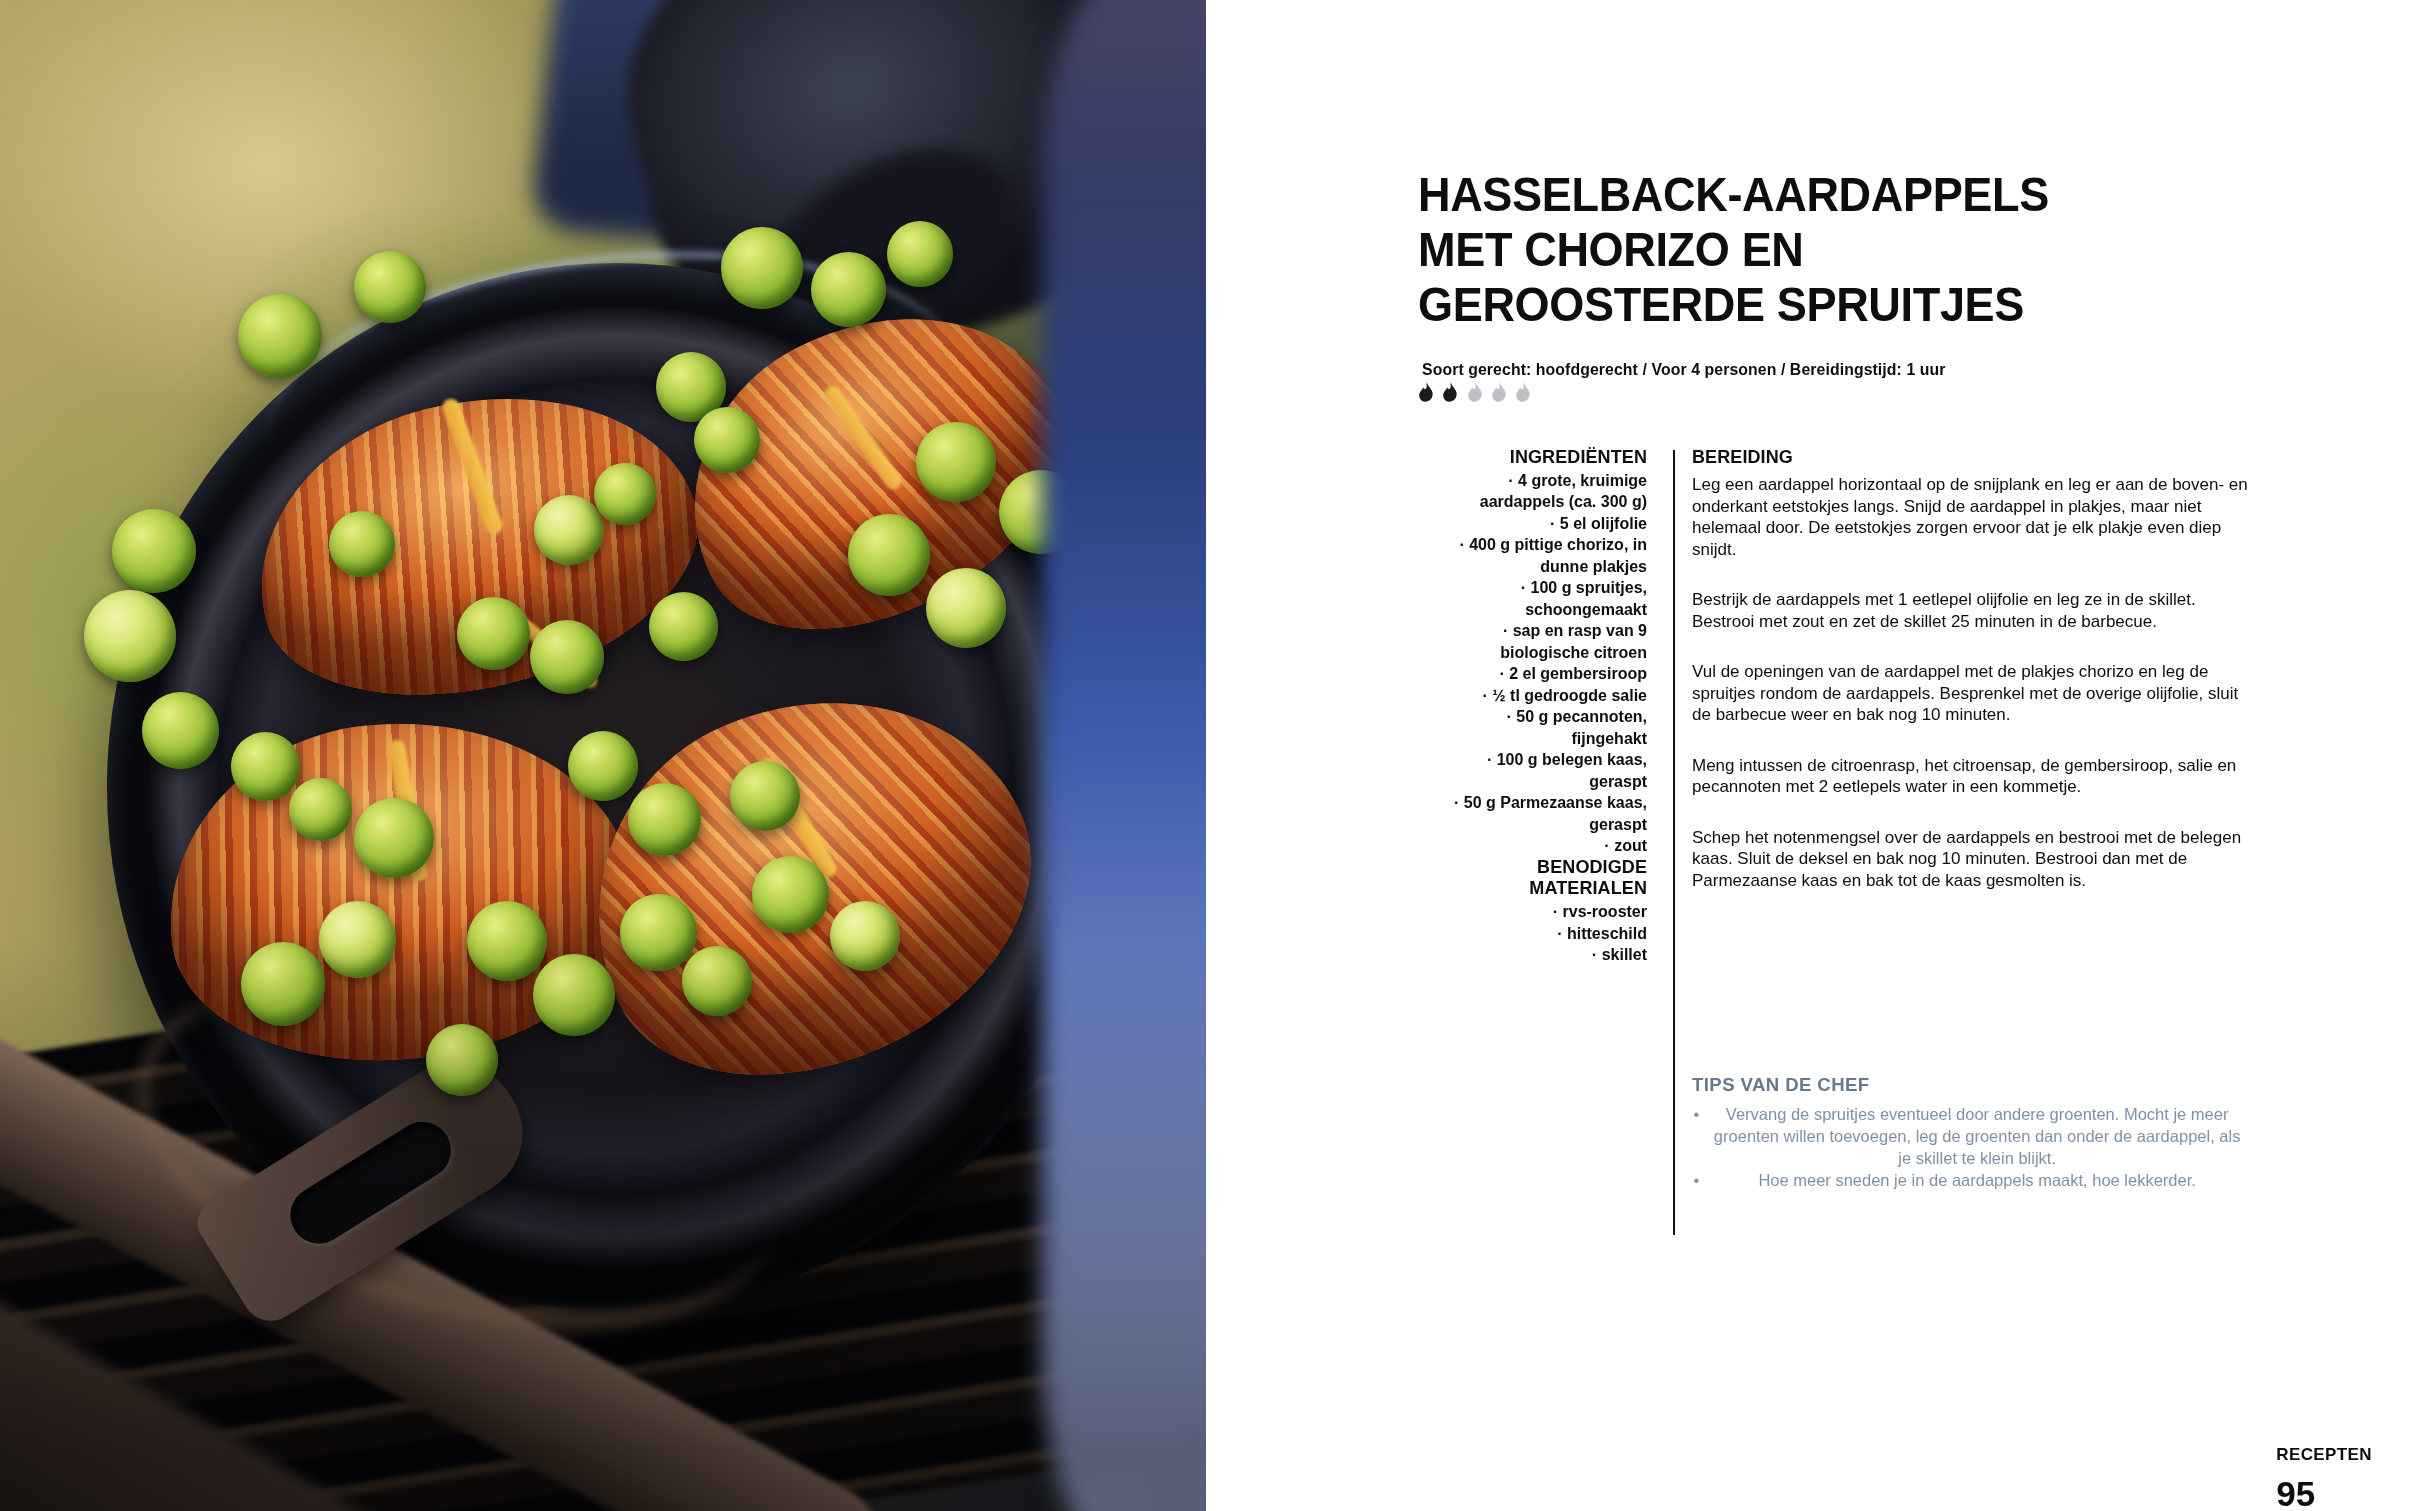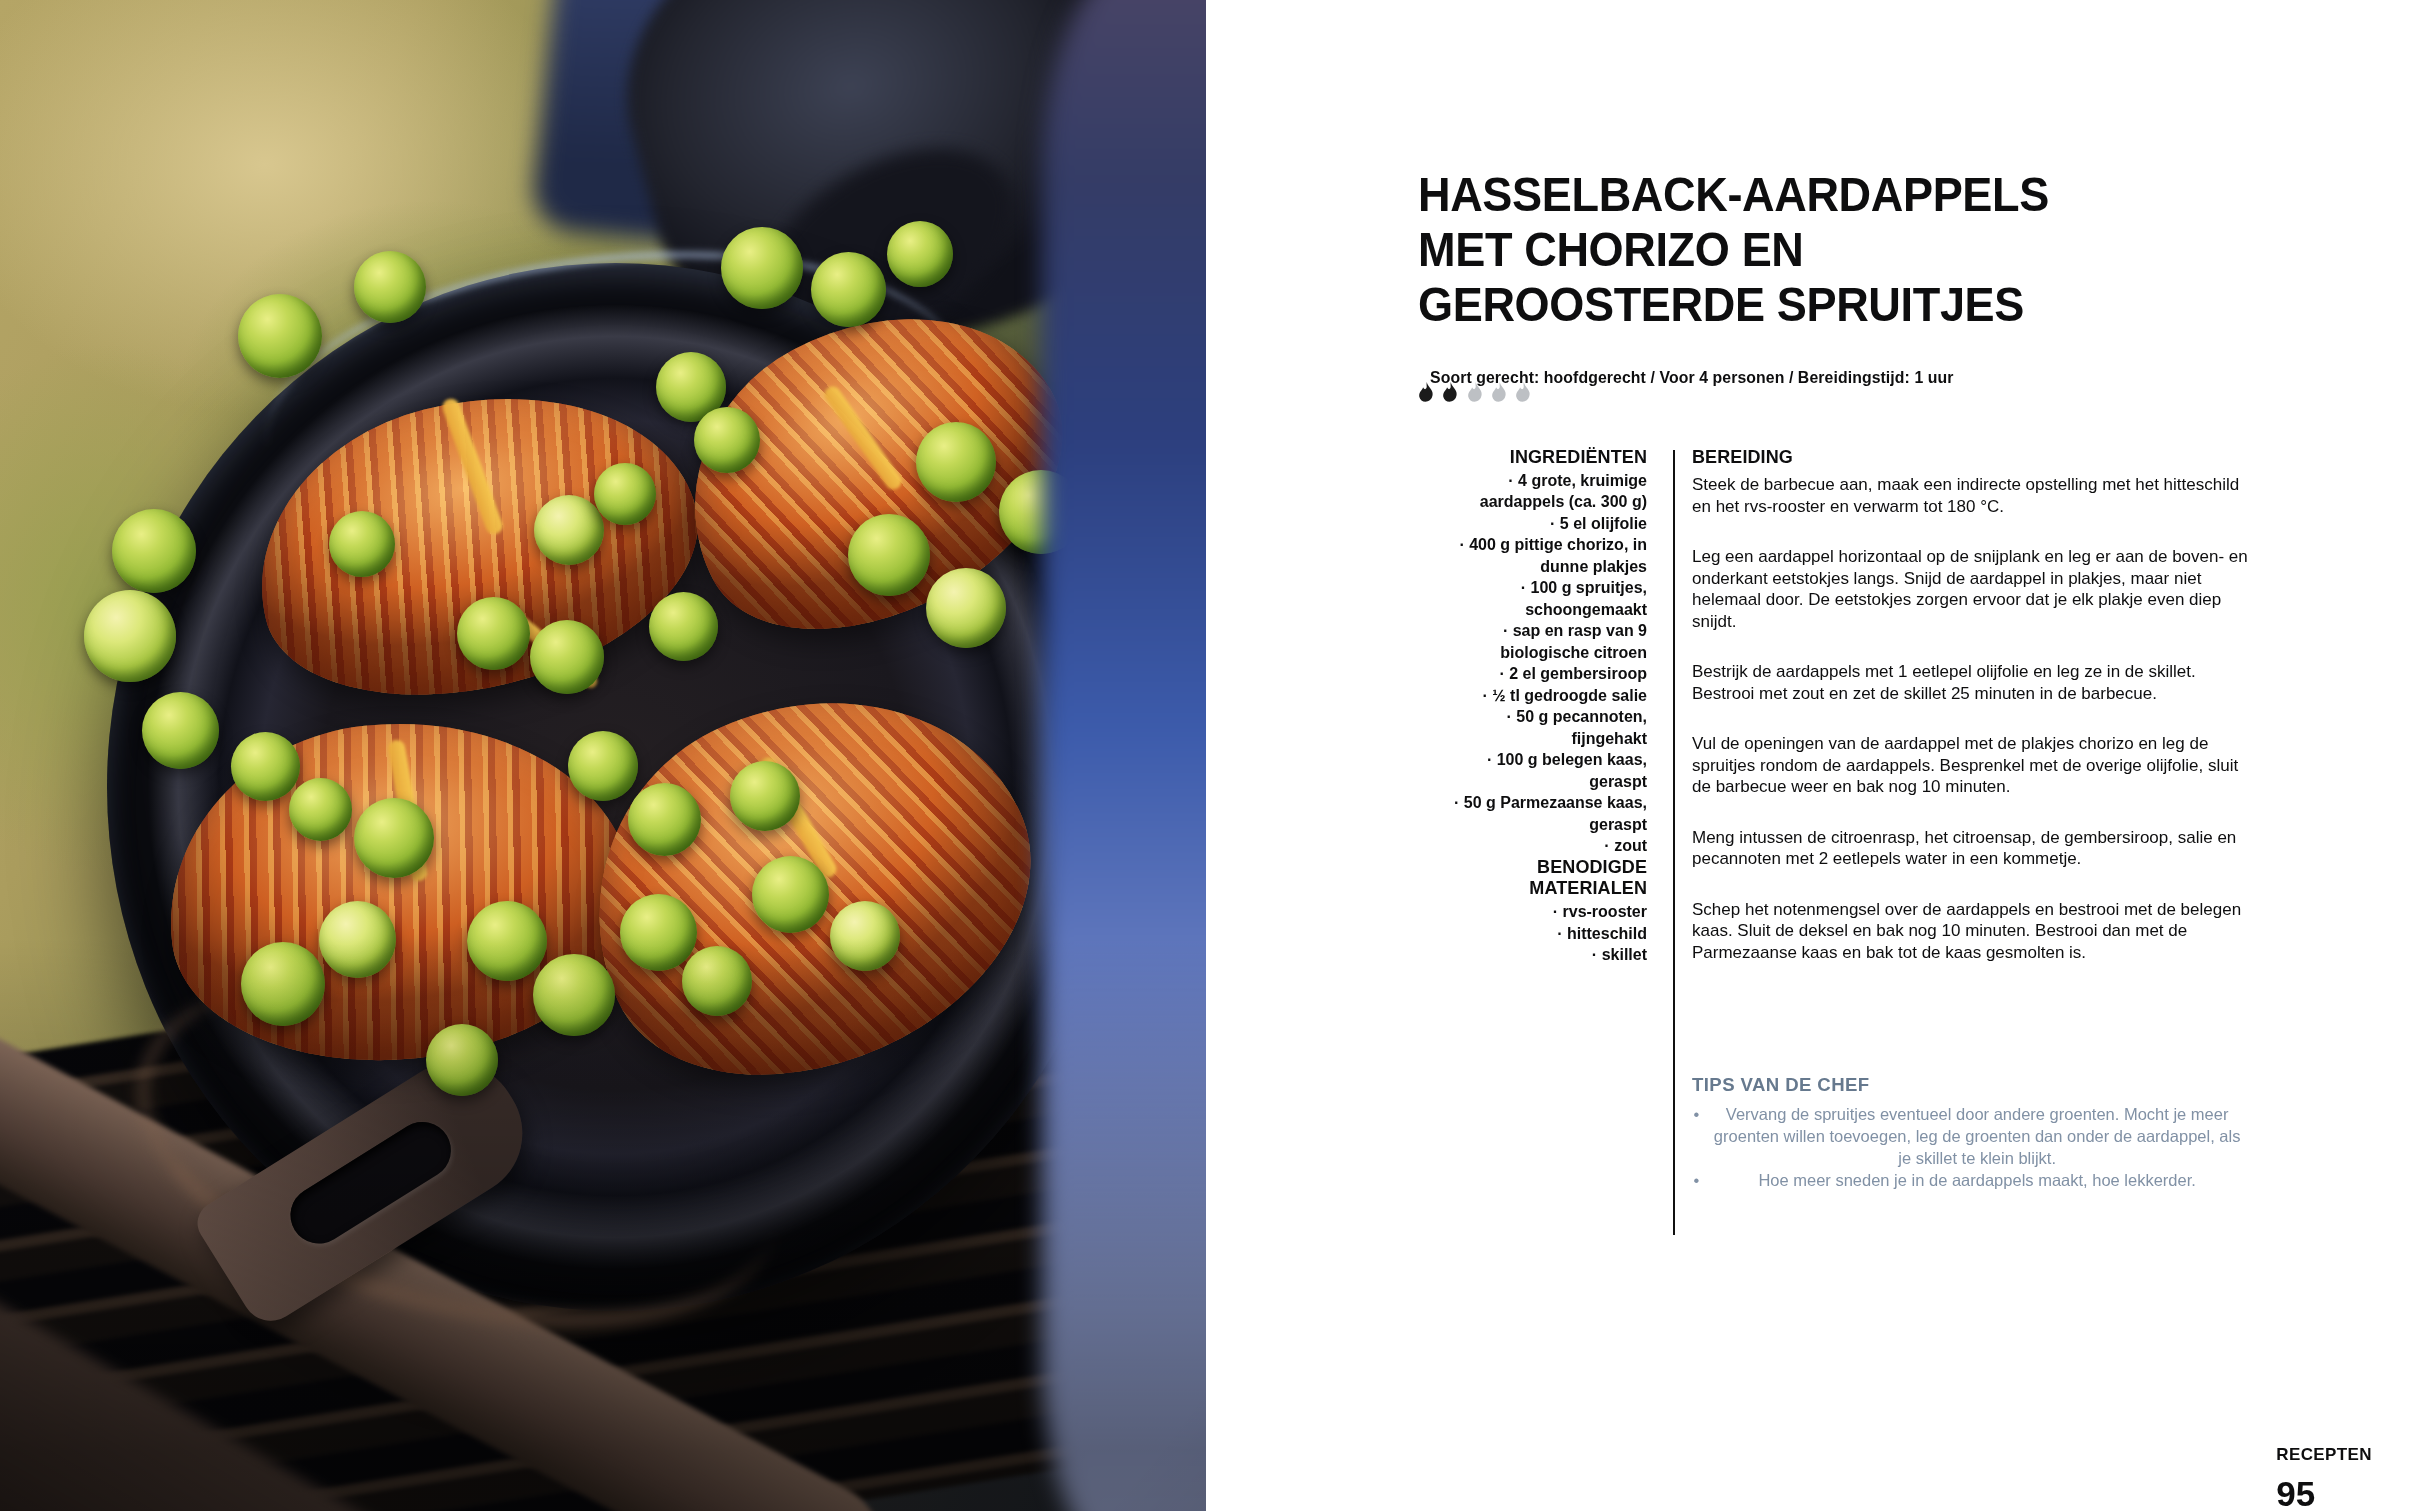--- a/index.html
+++ b/index.html
@@ -59,21 +59,21 @@
             border-radius:100px 0 0 86px/215px 0 0 215px;
             background:linear-gradient(180deg,#4a4566 0%,#343c66 14%,#2c3f7e 30%,#3c5bab 48%,#6f83c4 68%,#93a3d8 84%,#a9b4de 100%);}
   .vig{left:0;top:0;width:1206px;height:1511px;
        background:linear-gradient(180deg,rgba(0,0,0,0) 62%,rgba(0,0,0,.45) 96%),
                   radial-gradient(120% 120% at 45% 45%,rgba(0,0,0,0) 60%,rgba(0,0,0,.28) 100%);}
 
   
   .content{position:absolute;left:1223px;top:0;width:1207px;height:1511px;background:#fff;}
   .title{position:absolute;left:195px;top:167px;margin:0;font-size:49px;line-height:55px;font-weight:700;
          letter-spacing:-0.4px;transform:scaleX(.92);transform-origin:0 0;white-space:nowrap;}
-  .meta{position:absolute;left:195px;top:357px;margin:12px;font-size:15.8px;font-weight:700;letter-spacing:0.1px;}
+  .meta{position:absolute;left:195px;top:357px;margin:4px;font-size:15.8px;font-weight:700;letter-spacing:0.1px;}
   .flames{position:absolute;left:194px;top:382px;display:flex;gap:5px;}
   .flame svg{width:19.3px;height:24px;display:block;}
   .flame.on svg{fill:var(--flame-on);} .flame.off svg{fill:var(--flame-off);}
   h2.colh{margin:0;font-size:18px;font-weight:700;letter-spacing:0.1px;line-height:21.5px;}
   .ingredients{position:absolute;left:213px;top:447px;width:211px;text-align:right;font-weight:700;font-size:16px;line-height:21.5px;}
   .ingredients .colh{margin-bottom:1.4px;}
   .ing::before{content:"· ";}
   .math{margin:69px 0 8.6px;font-size:17px;font-weight:700;line-height:23.6px;}
   .divider{position:absolute;left:450px;top:450px;width:2.1px;height:785px;background:#101010;}
   .prep{position:absolute;left:469px;top:447px;width:567px;font-size:17px;line-height:21.5px;}
@@ -225,21 +225,20 @@
       </h2>
       <div class="ing">rvs-rooster</div>
       <div class="ing">hitteschild</div>
       <div class="ing">skillet</div>
     </aside>
 
     <div class="divider"></div>
 
     <section class="prep">
       <h2 class="colh">BEREIDING</h2>
-      <p>Steek de barbecue aan, maak een indirecte opstelling met het hitteschild en het rvs-rooster en verwarm tot 180 °C.</p>
       <p>Leg een aardappel horizontaal op de snijplank en leg er aan de boven- en onderkant eetstokjes langs. Snijd de aardappel in plakjes, maar niet helemaal door. De eetstokjes zorgen ervoor dat je elk plakje even diep snijdt.</p>
       <p>Bestrijk de aardappels met 1 eetlepel olijfolie en leg ze in de skillet. Bestrooi met zout en zet de skillet 25 minuten in de barbecue.</p>
       <p>Vul de openingen van de aardappel met de plakjes chorizo en leg de spruitjes rondom de aardappels. Besprenkel met de overige olijfolie, sluit de barbecue weer en bak nog 10 minuten.</p>
       <p>Meng intussen de citroenrasp, het citroensap, de gembersiroop, salie en pecannoten met 2 eetlepels water in een kommetje.</p>
       <p>Schep het notenmengsel over de aardappels en bestrooi met de belegen kaas. Sluit de deksel en bak nog 10 minuten. Bestrooi dan met de Parmezaanse kaas en bak tot de kaas gesmolten is.</p>
     </section>
 
     <section class="tips">
       <h2>TIPS VAN DE CHEF</h2>
       <div class="tip">Vervang de spruitjes eventueel door andere groenten. Mocht je meer groenten willen toevoegen, leg de groenten dan onder de aardappel, als je skillet te klein blijkt.</div>

